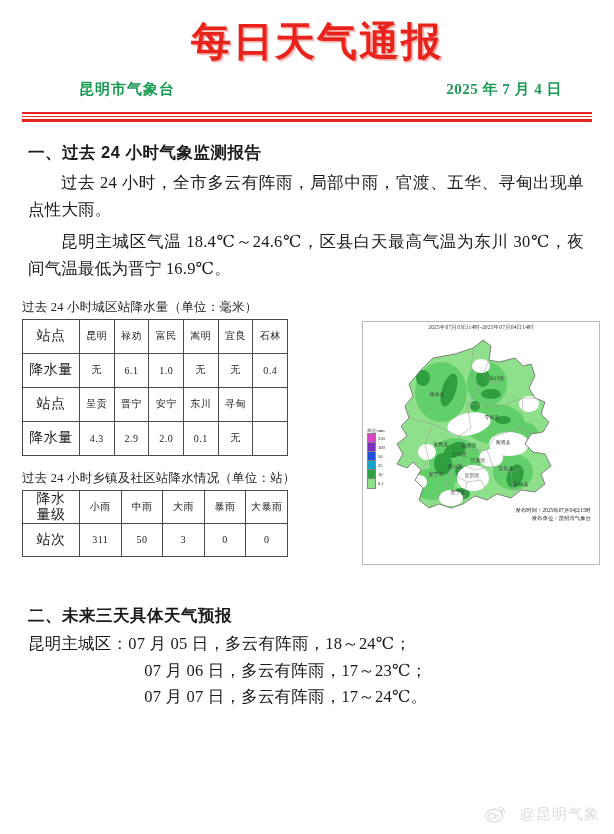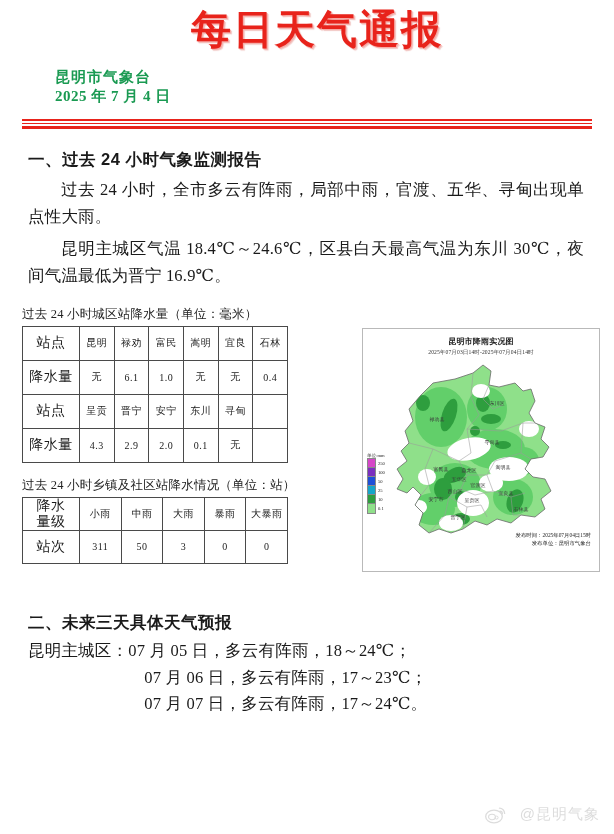--- a/index.html
+++ b/index.html
@@ -18,34 +18,33 @@
 
   
   .doc-title {
     text-align: center;
     font-family: "Liberation Serif", "DejaVu Serif", serif;
     font-weight: bold;
     font-size: 40px;
     line-height: 1;
     color: #e8231b;
     letter-spacing: 2px;
-    padding-top: 10px;
+    padding-top: 22px;
     text-shadow: 1px 1px 0 #f7a9a4, 2px 2px 1px rgba(200,30,20,0.25);
     margin-left: 20px;
   }
   .header-meta {
     display: flex;
     justify-content: space-between;
     align-items: baseline;
-    padding: 18px 52px 0 55px;
+    padding: 18px 52px 0 79px;
     font-family: "Liberation Serif", "DejaVu Serif", serif;
     font-weight: bold;
     font-size: 15px;
     color: #1a9a52;
-    flex-direction: column;
   }
   .header-meta .issuer { letter-spacing: 1px; }
   .header-meta .issue-date { letter-spacing: 0.5px; }
 
   .rule-wrap {
     margin: 13px 22px 0 22px;
     height: 10px;
   }
   .rule-wrap .r1 { height: 1.5px; background: #e8231b; }
   .rule-wrap .r2 { height: 1.5px; background: #e8231b; margin-top: 2px; }
@@ -209,21 +208,21 @@
   }
   .fc-label { display: inline-block; }
   .fc-indent { display: inline-block; width: 7.05em; }
 
   
   .watermark {
     position: absolute;
     right: 14px;
     bottom: 10px;
     display: flex;
-    align-items: center;
+    align-items: flex-start;
     gap: 13px;
     opacity: 0.30;
   }
   .wm-text {
     font-family: "Liberation Sans", "DejaVu Sans", sans-serif;
     font-size: 15px;
     color: #8d8d8d;
     letter-spacing: 1px;
   }
 </style>
@@ -313,21 +312,20 @@
           <td>50</td>
           <td>3</td>
           <td>0</td>
           <td>0</td>
         </tr>
       </tbody>
     </table>
   </div>
 
   <div class="map-panel">
-    <div class="map-title">昆明市降雨实况图</div>
     <div class="map-subtitle">2025年07月03日14时-2025年07月04日14时</div>
 
     <div class="map-stage">
       <svg class="map-svg" width="236" height="196" viewBox="0 0 236 196">
         <defs>
           <clipPath id="kmclip">
             <path d="M58 38 L70 26 L92 22 L110 16 L120 8 L128 14 L126 28 L136 30 L152 26 L160 34 L168 32 L172 44
                      L166 56 L172 66 L182 70 L178 82 L186 90 L180 100 L168 102 L162 112 L170 120 L182 122 L188 134
                      L178 142 L182 152 L172 160 L158 158 L148 166 L134 162 L124 168 L112 164 L100 172 L88 176
                      L76 172 L66 176 L56 168 L60 156 L52 148 L58 138 L50 130 L44 136 L34 132 L40 122 L34 112

